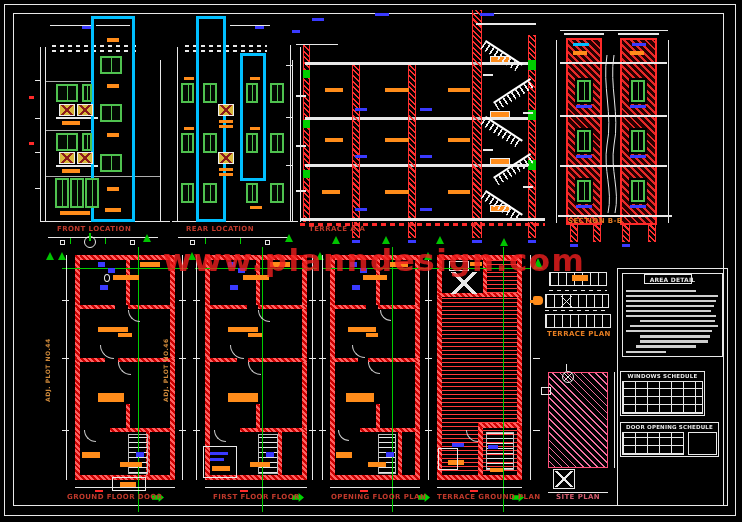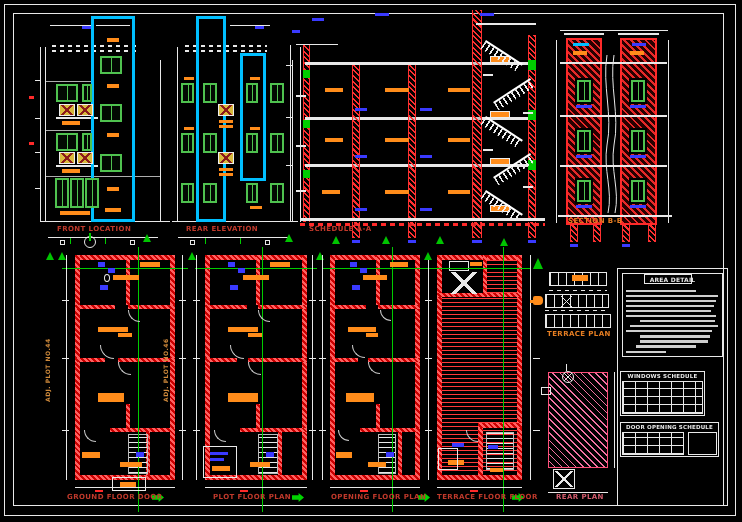--- a/index.html
+++ b/index.html
@@ -63,34 +63,35 @@
        transform:rotate(-90deg);transform-origin:0 0;white-space:nowrap;letter-spacing:.5px}
   .wm{position:absolute;left:163px;top:242px;z-index:6;font-weight:bold;font-size:31px;
       color:#ef1f1f;opacity:.8;letter-spacing:1.5px;white-space:nowrap}
 </style>
 </head>
 <body>
 
 <div id="sheet">
 
   <div class="lbl" style="left:57px;top:225px">FRONT LOCATION</div>
-  <div class="lbl" style="left:186px;top:225px">REAR ELEVATION</div>
-  <div class="lbl" style="left:309px;top:225px">SCHEDULE A-A</div>
+  <div class="lbl" style="left:186px;top:225px">REAR LOCATION</div>
+  <div class="lbl" style="left:309px;top:225px">TERRACE A-A</div>
   <div class="lbl lblO" style="left:568px;top:217px">SECTION B-B</div>
   <div class="lbl" style="left:67px;top:493px">GROUND FLOOR DOOR</div>
-  <div class="lbl" style="left:213px;top:493px">PLOT FLOOR PLAN</div>
+  <div class="lbl" style="left:213px;top:493px">FIRST FLOOR FLOOR</div>
   <div class="lbl" style="left:331px;top:493px">OPENING FLOOR PLAN</div>
-  <div class="lbl" style="left:437px;top:493px">TERRACE FLOOR FLOOR</div>
-  <div class="lbl lblP" style="left:556px;top:493px">REAR PLAN</div>
+  <div class="lbl" style="left:437px;top:493px">TERRACE GROUND PLAN</div>
+  <div class="lbl lblP" style="left:556px;top:493px">SITE PLAN</div>
   <div class="lbl lblO" style="left:547px;top:330px">TERRACE PLAN</div>
   <div class="lbl lblW" style="left:622px;top:276px;width:101px;text-align:center">AREA DETAIL</div>
   <div class="lbl lblW2" style="left:620px;top:373px;width:85px;text-align:center">WINDOWS SCHEDULE</div>
   <div class="lbl lblW2" style="left:620px;top:424px;width:99px;text-align:center">DOOR OPENING SCHEDULE</div>
   <div class="adj" style="left:44px;top:402px">ADJ. PLOT NO.44</div>
   <div class="adj" style="left:162px;top:402px">ADJ. PLOT NO.46</div>
+  <div class="wm">www.planndesign.com</div>
 
   <svg style="position:absolute;left:601px;top:55px;z-index:2" width="20" height="158" viewBox="0 0 20 158">
     <path d="M6 0 C 1 30, 12 60, 6 90 C 2 115, 12 135, 7 158" stroke="#e8e8e8" fill="none" stroke-width="1"></path>
     <path d="M13 0 C 8 30, 19 60, 13 90 C 9 115, 19 135, 14 158" stroke="#e8e8e8" fill="none" stroke-width="1"></path>
   </svg>
 <div class="abs box" style="left: 4px; top: 4px; width: 732px; height: 512px;"></div>
     <div class="abs box" style="left: 13px; top: 13px; width: 711px; height: 493px;"></div>
     <div class="abs w" style="left: 45px; top: 47px; width: 1px; height: 175px;"></div>
     <div class="abs w" style="left: 40px; top: 221px; width: 130px; height: 1px;"></div>
     <div class="abs w" style="left: 50px; top: 25px; width: 42px; height: 1px;"></div>

